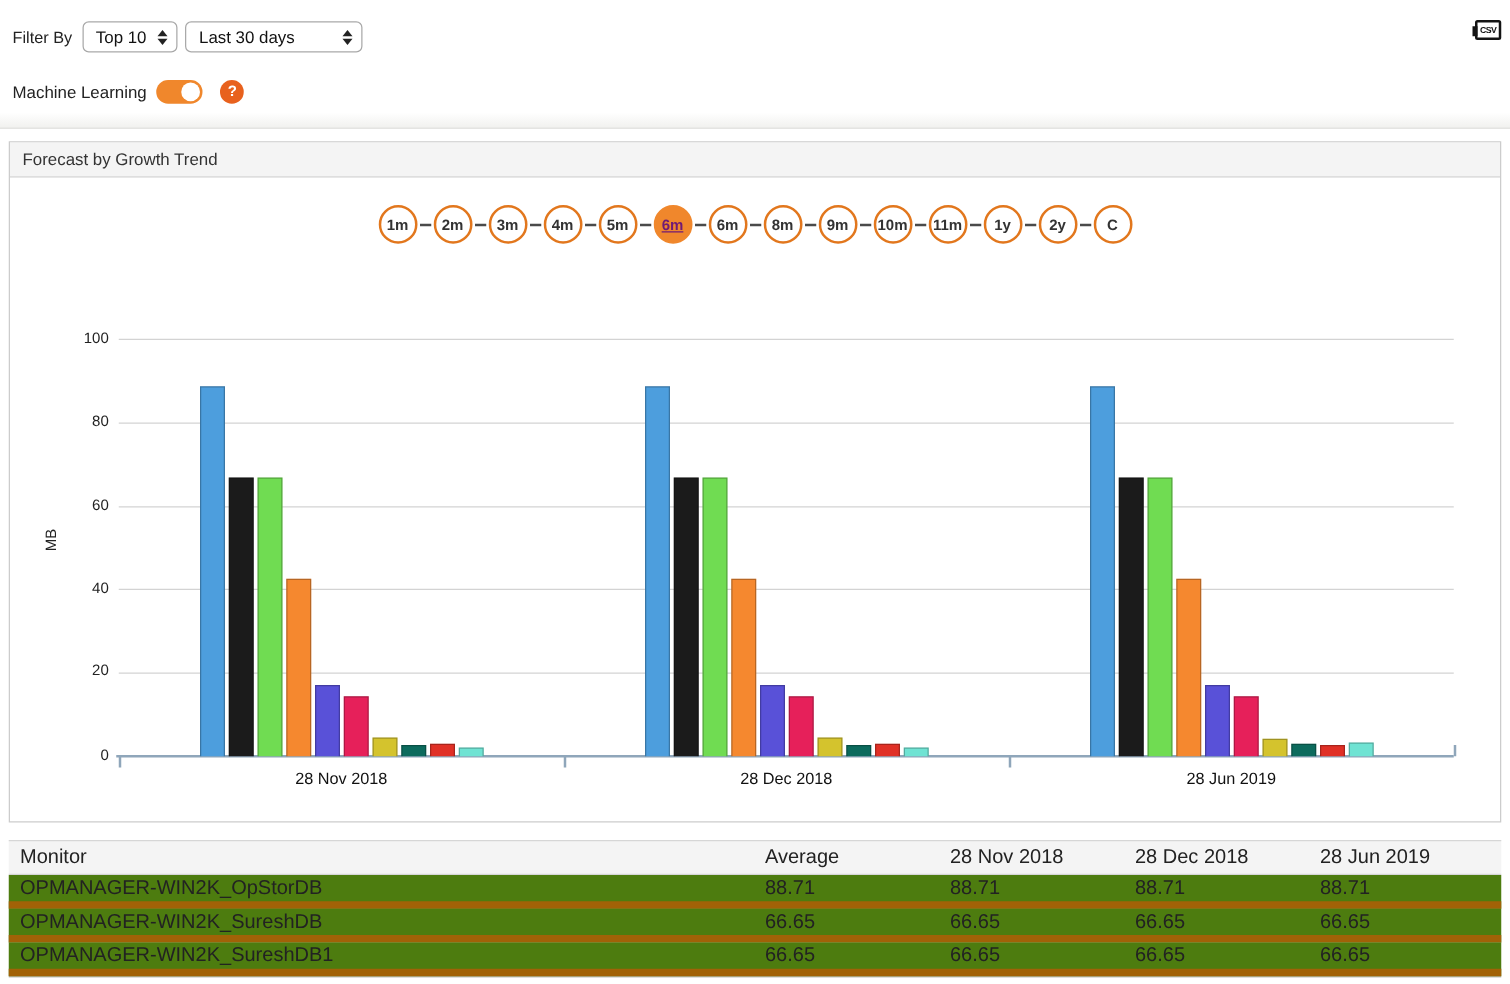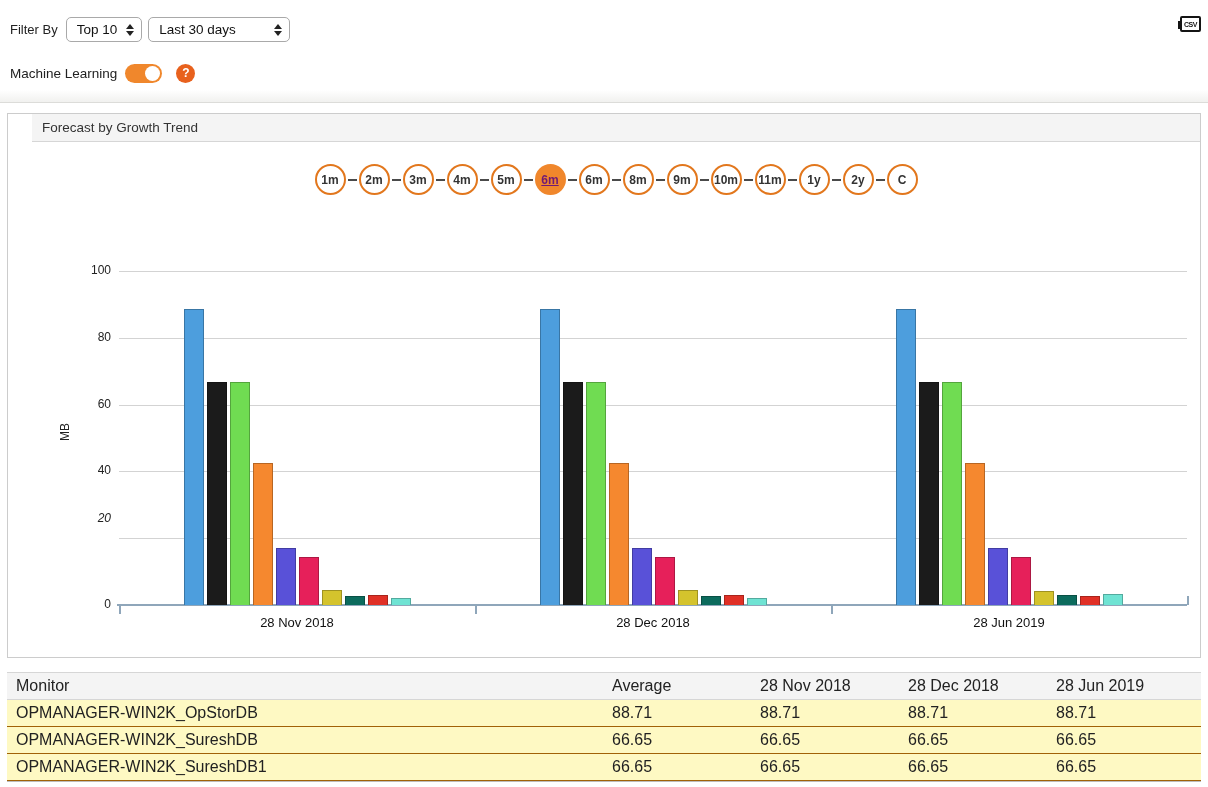--- a/index.html
+++ b/index.html
@@ -34,21 +34,21 @@
     border-radius:50%; background:#fff; }
   .help-badge { width:19px; height:19px; border-radius:50%; background:#e8611d;
     color:#fff; font-size:12px; font-weight:bold; display:flex; align-items:center;
     justify-content:center; cursor:pointer; margin-left:6px; }
 
   
   .divider { height:13px; background:linear-gradient(#ffffff,#f1f1ef);
     border-bottom:1px solid #dcdcd9; }
 
   
-  .panel { margin:10px 7px 0 7px; border:1px solid #cccccc; background:#fff; height:545px;padding-left:24px; }
+  .panel { margin:10px 7px 0 7px; border:1px solid #cccccc; background:#fff; height:545px; }
   .panel-header { height:28px; background:#f4f4f4; border-bottom:1px solid #d6d6d6;
     display:flex; align-items:center; padding-left:10px; font-size:13.5px; color:#333; }
 
   
   .range-row { margin-top:22px; display:flex; align-items:center; justify-content:center; }
   .range-btn { width:31px; height:31px; border-radius:50%; border:2px solid #e2771d;
     background:#fff; color:#333; font-size:12px; font-weight:bold;
     display:flex; align-items:center; justify-content:center; cursor:pointer; flex:0 0 auto; }
   .range-btn.active { background:#f0872c; border-color:#f0872c; color:#701a75;text-decoration:underline; }
   .range-connector { width:9px; height:0; border-top:2px solid #4a4a4a; margin:0 2px; flex:0 0 auto; }
@@ -64,21 +64,21 @@
     transform:rotate(-90deg); transform-origin:center; }
   .bar-group { position:absolute; bottom:0; height:100%; display:flex;
     align-items:flex-end; justify-content:center; gap:3px; }
   .bar { width:20px; border:1px solid rgba(0,0,0,0.25); border-bottom:none; }
   .xlabel { position:absolute; top:420px; font-size:13px; color:#111; text-align:center; }
   .xtick { position:absolute; width:0; height:9px; border-left:2px solid #8fa6ba; }
 
   
   .table { margin:14px 7px 0 7px; font-size:16px; }
   .trow { display:grid; grid-template-columns:596px 148px 148px 148px 154px;
-    align-items:center; height:27px; border-bottom:1px solid #a16207; background:#fef9c3; }
+    align-items:center; height:27px; border-bottom:6px solid #a16207; background:#4d7c0f; }
   .trow.thead { height:28px; background:#f4f4f4; border-top:1px solid #d6d6d6;
     border-bottom:1px solid #d6d6d6; color:#222; }
   .tcell { padding-left:9px; white-space:nowrap; overflow:hidden; }
   .tcell.first { padding-left:9px; }
   .table-end { border-bottom:1px solid #bdbdbd; }
 </style>
 </head>
 <body>
 
 <div class="filter-row">
@@ -185,21 +185,21 @@
           <div class="bar" style="height: 141.95px; background: rgb(245, 136, 47);"></div>
           <div class="bar" style="height: 56.78px; background: rgb(89, 81, 216);"></div>
           <div class="bar" style="height: 48.43px; background: rgb(230, 32, 90);"></div>
           <div class="bar" style="height: 14.028px; background: rgb(212, 195, 45);"></div>
           <div class="bar" style="height: 10.02px; background: rgb(12, 107, 93);"></div>
           <div class="bar" style="height: 9.018px; background: rgb(224, 48, 38);"></div>
           <div class="bar" style="height: 11.022px; background: rgb(111, 227, 211);"></div>
         </div>
       </div>
   <div class="ytick" style="left: 9px; top: 402px;">0</div>
-      <div class="ytick" style="left: 9px; top: 316px; font-style: italic;">20</div>
+      <div class="ytick" style="left: 9px; top: 334px;">20</div>
       <div class="ytick" style="left: 9px; top: 268.4px;">40</div>
       <div class="ytick" style="left: 9px; top: 201.6px;">60</div>
       <div class="ytick" style="left: 9px; top: 134.8px;">80</div>
       <div class="ytick" style="left: 9px; top: 68px;">100</div>
       <div class="xlabel" style="left: 87px; width: 356px;">28 Nov 2018</div>
       <div class="xlabel" style="left: 443px; width: 356px;">28 Dec 2018</div>
       <div class="xlabel" style="left: 799px; width: 356px;">28 Jun 2019</div>
       <div class="xtick" style="left: 87px; top: 410px;"></div>
       <div class="xtick" style="left: 443px; top: 410px;"></div>
       <div class="xtick" style="left: 799px; top: 410px;"></div>

